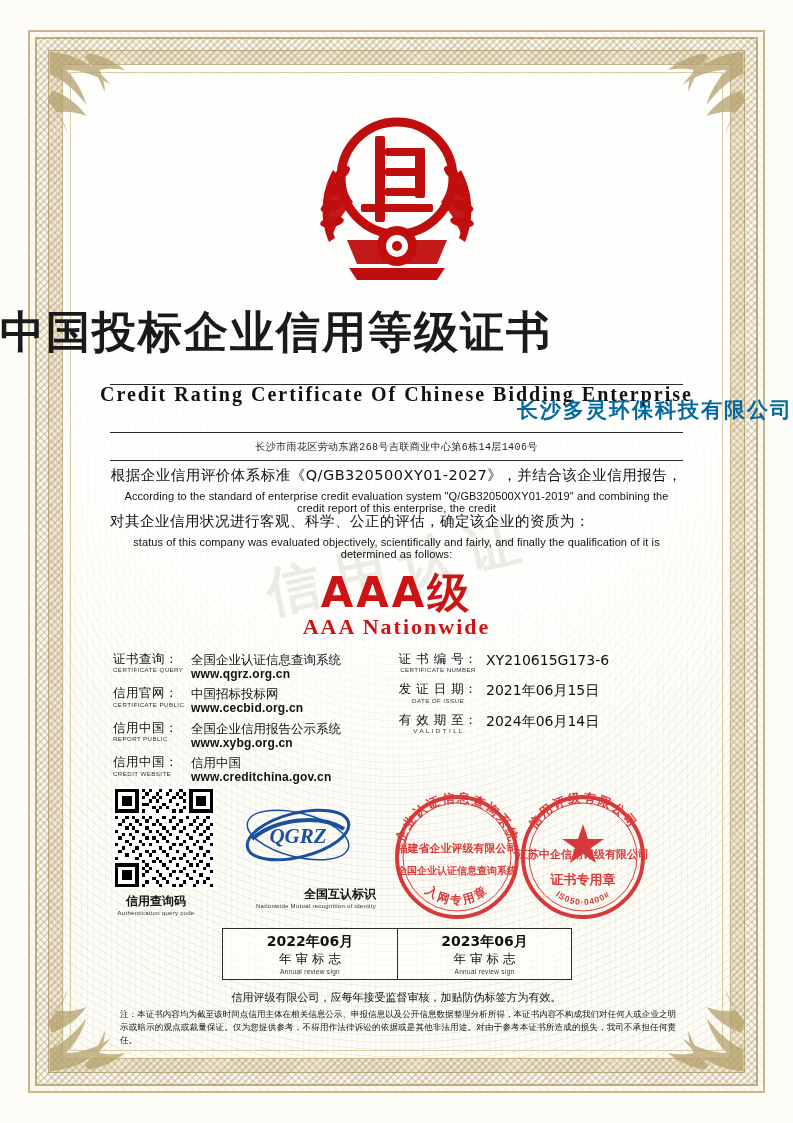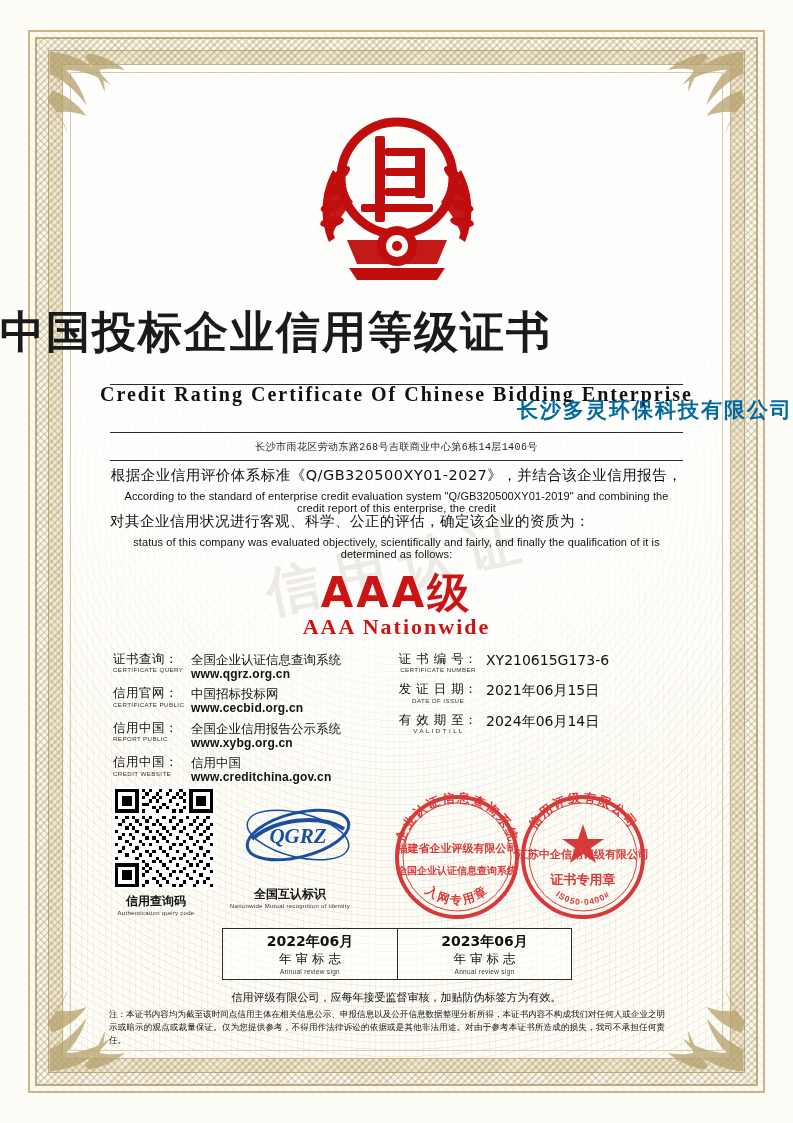--- a/index.html
+++ b/index.html
@@ -295,23 +295,23 @@
   }
 
   
   .qgrz {
     position: absolute;
     left: 238px; top: 795px;
     width: 120px; height: 80px;
   }
   .qgrz-caption {
     position: absolute;
-    left: 225px; top: 886px;
+    left: 246px; top: 886px;
     width: 130px;
-    text-align: center;
+    text-align: right;
   }
   .qgrz-caption .cn {
     display: block;
     font-size: 12px;
     font-weight: bold;
     color: #111;
     font-family: "DejaVu Sans", "Liberation Sans", sans-serif;
   }
   .qgrz-caption .en {
     display: block;
@@ -369,21 +369,21 @@
   .footer-note {
     position: absolute;
     left: 0; right: 0; top: 990px;
     text-align: center;
     font-size: 11px;
     color: #111;
     font-family: "DejaVu Sans", "Liberation Sans", sans-serif;
   }
   .footer-disclaimer {
     position: absolute;
-    left: 109px; top: 1008px;
+    left: 120px; top: 1008px;
     width: 556px;
     font-size: 8.5px;
     line-height: 1.55;
     color: #111;
     text-align: justify;
     font-family: "DejaVu Sans", "Liberation Sans", sans-serif;
   }
 </style>
 </head>
 <body>

